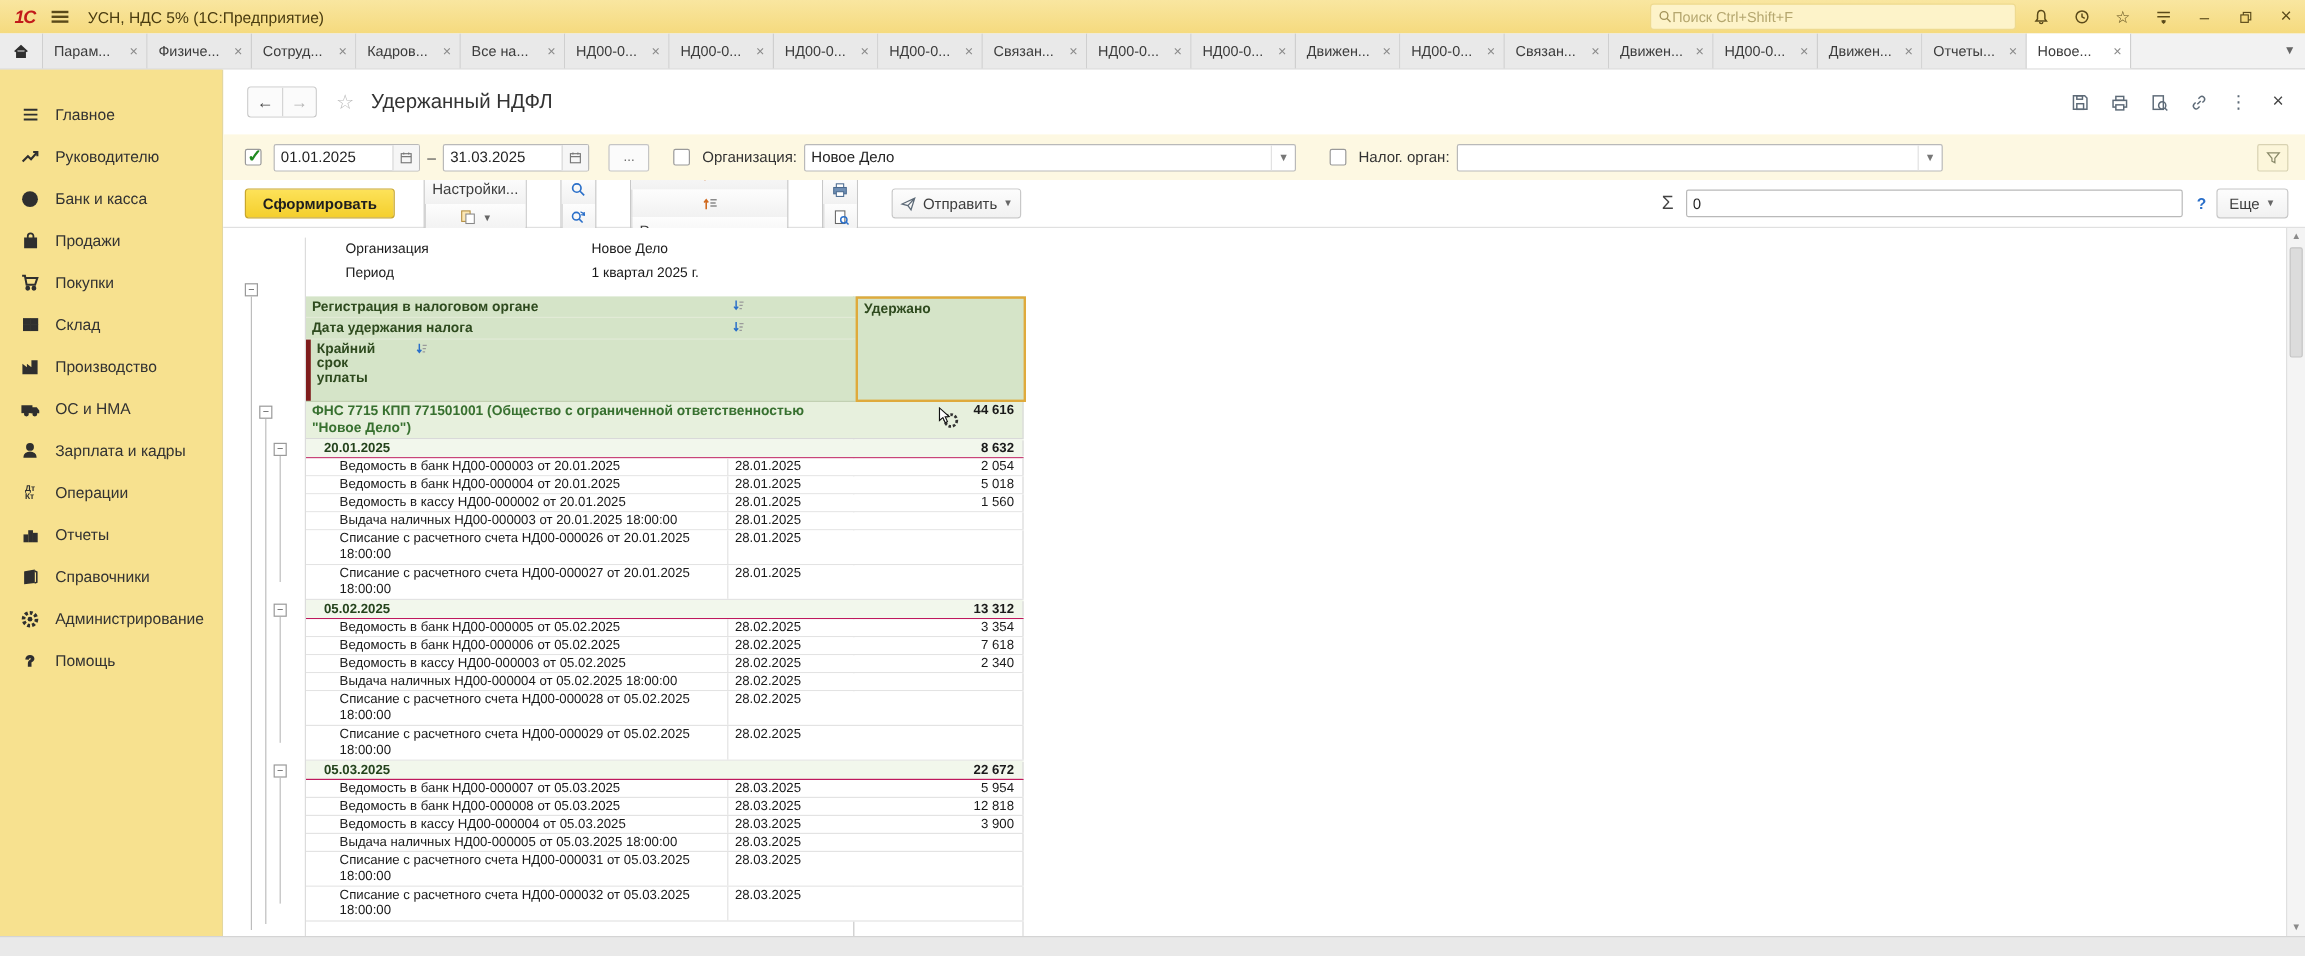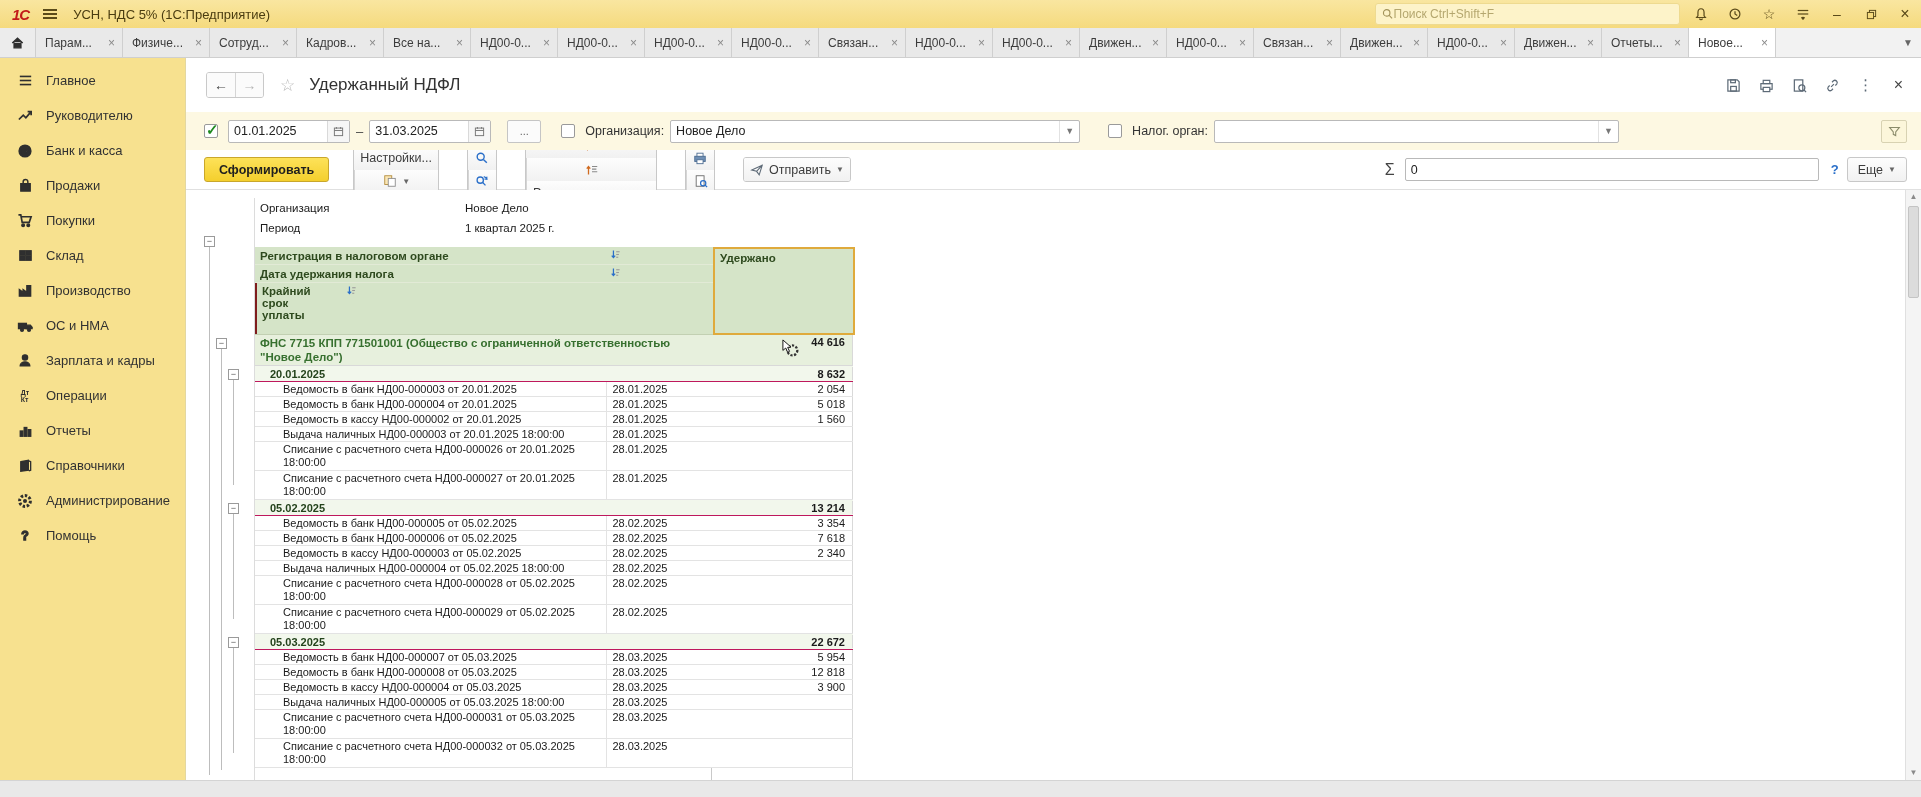--- a/index.html
+++ b/index.html
@@ -22,21 +22,21 @@
   
   .tabbar { position:absolute; left:0; top:28px; width:1921px; height:30px; background:#f2f2f2; border-bottom:1px solid #cfcfcf; display:flex; align-items:stretch; }
   .home-tab { flex:0 0 36px; display:flex; align-items:center; justify-content:center; border-right:1px solid #cfcfcf; background:#ececec; }
   #tabs { display:flex; }
   .tab { flex:0 0 87px; display:flex; align-items:center; justify-content:space-between; padding:0 7px 0 9px; background:#e9e9e9; border-right:1px solid #cfcfcf; font-size:12px; color:#3c3c3c; }
   .tab.active { background:#fff; }
   .tab .tab-close { color:#8a8a8a; font-size:12px; margin-left:4px; }
   .tab-overflow { margin-left:auto; width:26px; display:flex; align-items:center; justify-content:center; color:#666; font-size:10px; }
 
   
-  .sidebar { position:absolute; left:0; top:58px; width:185px; height:722px; background:#f7e18f; padding-top:5px; }
+  .sidebar { position:absolute; left:0; top:58px; width:185px; height:722px; background:#f7e18f; padding-top:20px; }
   .side-item { height:35px; display:flex; align-items:center; padding-left:16px; cursor:default; }
   .side-item .sicon { width:18px; height:18px; display:inline-flex; align-items:center; justify-content:center; margin-right:12px; color:#2f2f2f; }
   .side-item .sicon svg { stroke:#2f2f2f; fill:none; stroke-width:1.5; }
   .side-item .slabel { font-size:13px; color:#323232; }
   .dtkt { font-size:7px; font-weight:bold; color:#2f2f2f; line-height:7px; text-align:left; }
 
   
   .main { position:absolute; left:185px; top:58px; width:1736px; height:722px; display:flex; flex-direction:column; background:#fff; border-left:1px solid #e3d7a0; }
 
   
@@ -80,29 +80,29 @@
   .sum-sym { font-size:16px; color:#444; margin-right:2px; }
   .sum-inp { width:414px; }
   .help-q { color:#2a6fc9; font-size:13px; font-weight:bold; margin-left:4px; }
 
   
   .report { flex:1; position:relative; background:#fff; overflow:hidden; }
   .vsplit { position:absolute; left:525px; top:57px; bottom:0; width:1px; background:#c9c9c9; }
   .rtable { position:absolute; left:68px; top:8px; width:599px; font-size:11px; color:#1a1a1a; border-left:1px solid #dcdcdc; }
   .trow { display:flex; }
   .kv-row { height:20px; align-items:center; }
-  .kv-label { width:210px; padding-left:5px; font-size:11.5px; }
+  .kv-label { width:210px; padding-left:5px; font-size:11.5px;margin-left:28px; }
   .kv-value { font-size:11.5px; }
   .spacer9 { height:9px; }
   .hrow { background:#d5e4c8; color:#2e4a1e; font-weight:bold; font-size:11.5px; }
   .hrow1,.hrow2 { height:18px; align-items:center; }
   .hcell-full { width:369px; padding-left:5px; display:flex; align-items:center; }
   .hrow3 { height:52px; border-bottom:1px solid #c2d0b2; }
   .hcell-doc { width:352px; padding:2px 0 0 5px; display:flex; align-items:flex-start; }
-  .hcell-dl { width:105px; border-left:2px solid #7f1d1d; padding:2px 0 0 5px; display:flex; align-items:flex-start; }
+  .hcell-dl { width:105px; border-left:4px solid #7f1d1d; padding:2px 0 0 5px; display:flex; align-items:flex-start; }
   .hcell-dl .wrapnarrow { width:58px; }
   .hrow1,.hrow2 { border-bottom:1px solid #e2ead6; }
   .sort-ic { margin-left:auto; margin-right:3px; flex:0 0 auto; }
   .withheld-head { position:absolute; left:527px; top:57px; width:142px; height:88px; background:#d5e4c8; border:2px solid #dfaa3c; color:#2e4a1e; font-weight:bold; font-size:11.5px; padding:3px 0 0 5px; }
   .fns-row { min-height:31px; background:#e7f0dd; border-bottom:1px solid #d9d9d9; }
   .fns-label { width:457px; padding:1px 6px 1px 5px; color:#37702f; font-weight:bold; font-size:11.5px; line-height:14px; }
   .amount-cell { width:142px; text-align:right; padding:1px 7px 0 0; font-weight:bold; border-right:1px solid #d9d9d9; position:relative; font-size:11px; }
   .group-row { height:16px; background:#f2f7ec; border-bottom:1px solid #be185d; align-items:center; }
   .group-date { width:457px; padding-left:15px; font-weight:bold; color:#24431c; font-size:11px; }
   .det-row { background:#fff; border-bottom:1px solid #e3e3e3; }
@@ -682,21 +682,21 @@
               <span class="det-dl">28.01.2025</span>
               <span class="amount-cell det-amt"></span>
             </div>
             <div class="trow det-row dbl">
               <span class="det-doc">Списание с расчетного счета НД00-000027 от 20.01.2025 18:00:00</span>
               <span class="det-dl">28.01.2025</span>
               <span class="amount-cell det-amt"></span>
             </div>
             <div class="trow group-row">
               <span class="group-date">05.02.2025</span>
-              <span class="amount-cell">13 214</span>
+              <span class="amount-cell">13 312</span>
             </div>
             <div class="trow det-row single">
               <span class="det-doc">Ведомость в банк НД00-000005 от 05.02.2025</span>
               <span class="det-dl">28.02.2025</span>
               <span class="amount-cell det-amt">3 354</span>
             </div>
             <div class="trow det-row single">
               <span class="det-doc">Ведомость в банк НД00-000006 от 05.02.2025</span>
               <span class="det-dl">28.02.2025</span>
               <span class="amount-cell det-amt">7 618</span>

